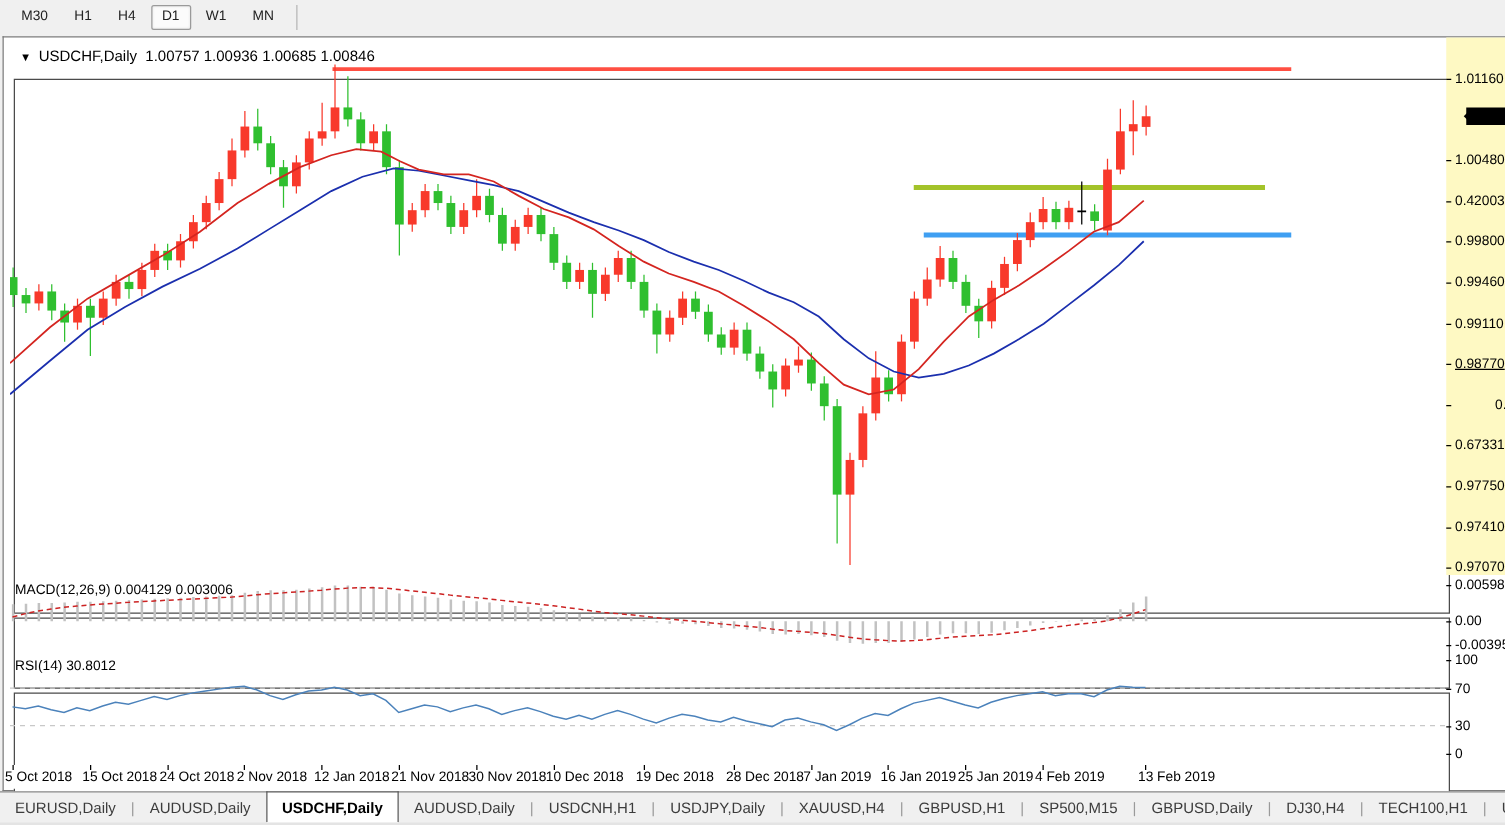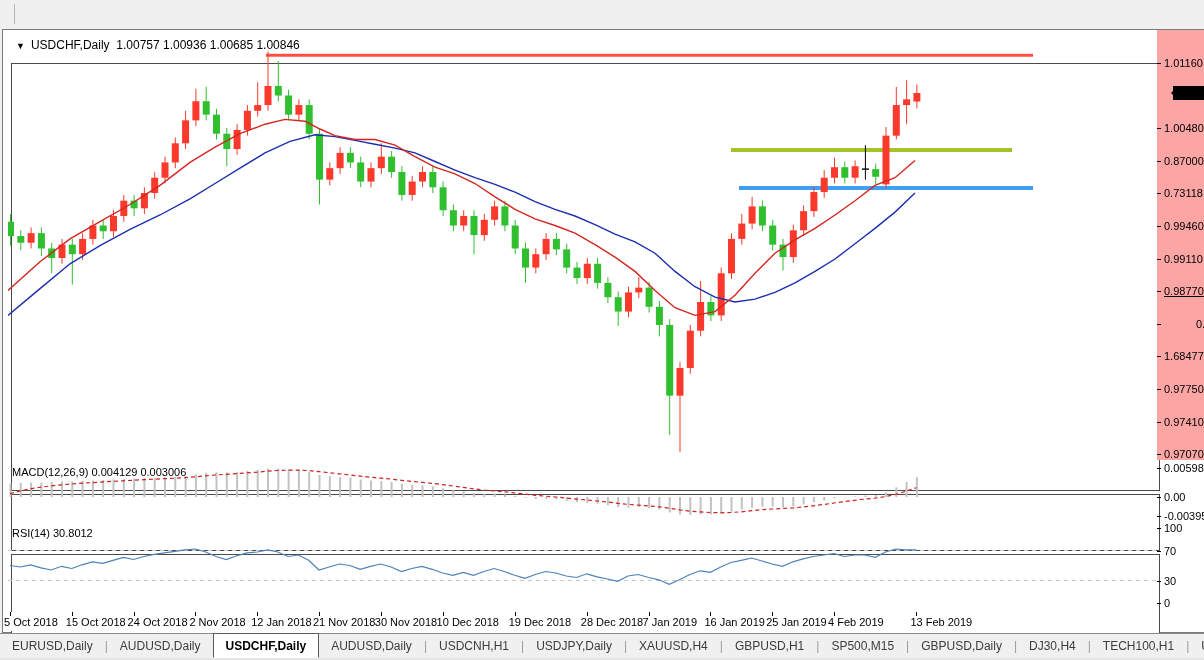--- a/index.html
+++ b/index.html
@@ -22,21 +22,21 @@
   svg{position:absolute;overflow:hidden;}
   #svg-main{left:8px;top:33px;}
   #svg-macd{left:8px;top:464px;}
   #svg-rsi{left:8px;top:524px;}
   .chart-title{position:absolute;left:16px;top:38px;font-size:12px;color:#000;z-index:5;}
   .chart-title .tri{font-size:9px;margin-right:6px;}
   .ind-label{position:absolute;font-size:11px;color:#000;z-index:5;}
   #macd-label{left:12px;top:466px;}
   #rsi-label{left:12px;top:527px;}
   
-  #price-axis{position:absolute;left:1157px;top:30px;width:47px;height:430px;background:#fca5a5;font-size:11px;color:#000;}
+  #price-axis{position:absolute;left:1157px;top:30px;width:47px;height:430px;background:#fef9c3;font-size:11px;color:#000;}
   .axlab{position:absolute;left:7px;white-space:nowrap;}
   .axtick{position:absolute;left:0;width:4px;height:1px;background:#000;}
   .price-badge{position:absolute;left:16px;width:45px;height:14px;background:#000;color:#fff;
     font-size:11px;line-height:14px;text-align:center;z-index:6;padding-left:33px;}
   .price-badge:before{content:"";position:absolute;left:-5px;top:4px;border:3px solid transparent;border-right-color:#000;}
   
   #date-axis{position:absolute;left:8px;top:612px;width:1149px;height:19px;background:#fff;font-size:11px;color:#000;}
   .dtick{position:absolute;top:0;width:1px;height:4px;background:#000;}
   .dlab{position:absolute;top:4px;white-space:nowrap;}
   
@@ -45,20 +45,28 @@
   .tab{display:flex;align-items:center;padding:0 12px;color:#3c3c3c;cursor:default;height:23px;}
   .tab.active{background:#fff;border:1px solid #5a5a5a;border-bottom:1px solid #fff;
     font-weight:bold;color:#000;margin-top:-1px;height:25px;}
   .tsep{color:#9a9a9a;align-self:center;}
   .bottom-strip{position:absolute;left:0;top:658px;width:1204px;height:2px;background:#e4e4e4;}
 </style>
 </head>
 <body>
 
 <div class="toolbar">
+  <div id="tf-buttons" style="display:flex;">
+      <div class="tfbtn">M30</div>
+      <div class="tfbtn">H1</div>
+      <div class="tfbtn">H4</div>
+      <div class="tfbtn active">D1</div>
+      <div class="tfbtn">W1</div>
+      <div class="tfbtn">MN</div>
+    </div>
   <div class="tbsep"></div>
 </div>
 
 <div class="chart-window">
   <div class="panel" id="panel-main"></div>
   <div class="panel" id="panel-macd"></div>
   <div class="panel" id="panel-rsi"></div>
 </div>
 
 <svg id="svg-main" width="1149" height="428" viewBox="8 33 1149 428">
@@ -535,33 +543,33 @@
   <span>RSI(14)</span>
   <span>30.8012</span>
 </div>
 
 <div id="price-axis">
     <div class="axtick" style="top: 33px;"></div>
     <div class="axlab" style="top: 27px;">1.01160</div>
     <div class="axtick" style="top: 98.008px;"></div>
     <div class="axlab" style="top: 92.008px;">1.00480</div>
     <div class="axtick" style="top: 130.512px;"></div>
-    <div class="axlab" style="top: 124.512px;">0.87000</div>
+    <div class="axlab" style="top: 124.512px;">0.42003</div>
     <div class="axtick" style="top: 163.016px;"></div>
-    <div class="axlab" style="top: 157.016px;">0.73118</div>
+    <div class="axlab" style="top: 157.016px;">0.99800</div>
     <div class="axtick" style="top: 195.52px;"></div>
     <div class="axlab" style="top: 189.52px;">0.99460</div>
     <div class="axtick" style="top: 228.98px;"></div>
     <div class="axlab" style="top: 222.98px;">0.99110</div>
     <div class="axtick" style="top: 261.484px;"></div>
     <div class="axlab" style="top: 255.484px; text-decoration: underline;">0.98770</div>
     <div class="axtick" style="top: 293.988px;"></div>
     <div class="axlab" style="top: 287.988px; margin-left: 32px;">0.98430</div>
     <div class="axtick" style="top: 326.492px;"></div>
-    <div class="axlab" style="top: 320.492px;">1.68477</div>
+    <div class="axlab" style="top: 320.492px;">0.67331</div>
     <div class="axtick" style="top: 358.996px;"></div>
     <div class="axlab" style="top: 352.996px;">0.97750</div>
     <div class="axtick" style="top: 391.5px;"></div>
     <div class="axlab" style="top: 385.5px;">0.97410</div>
     <div class="axtick" style="top: 424.004px;"></div>
     <div class="axlab" style="top: 418.004px; text-align: right;">0.97070</div>
     <div class="axtick" style="top: 437.997px;"></div>
     <div class="axlab" style="top: 431.997px;">0.005985</div>
     <div class="axtick" style="top: 467px;"></div>
     <div class="axlab" style="top: 461px;">0.00</div>

